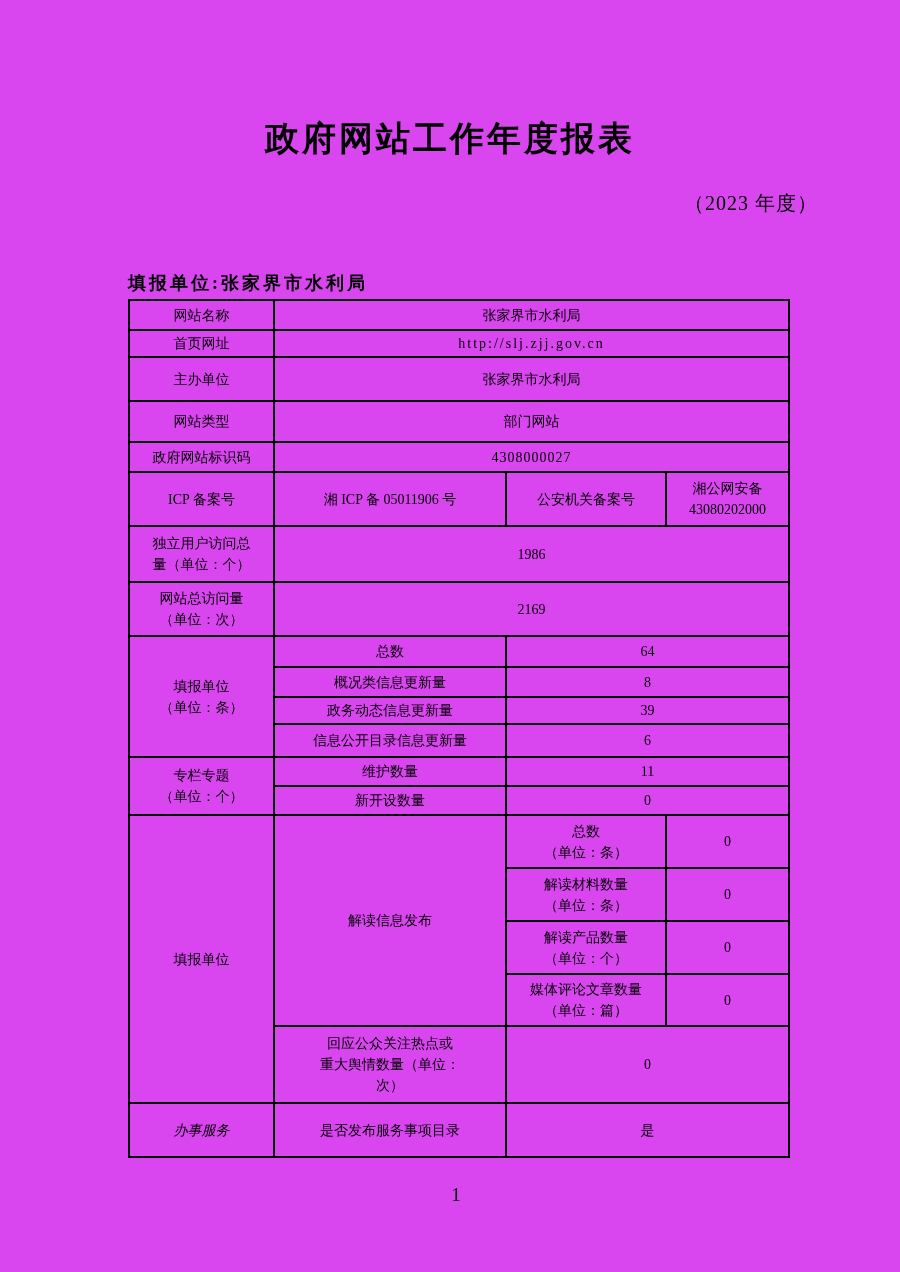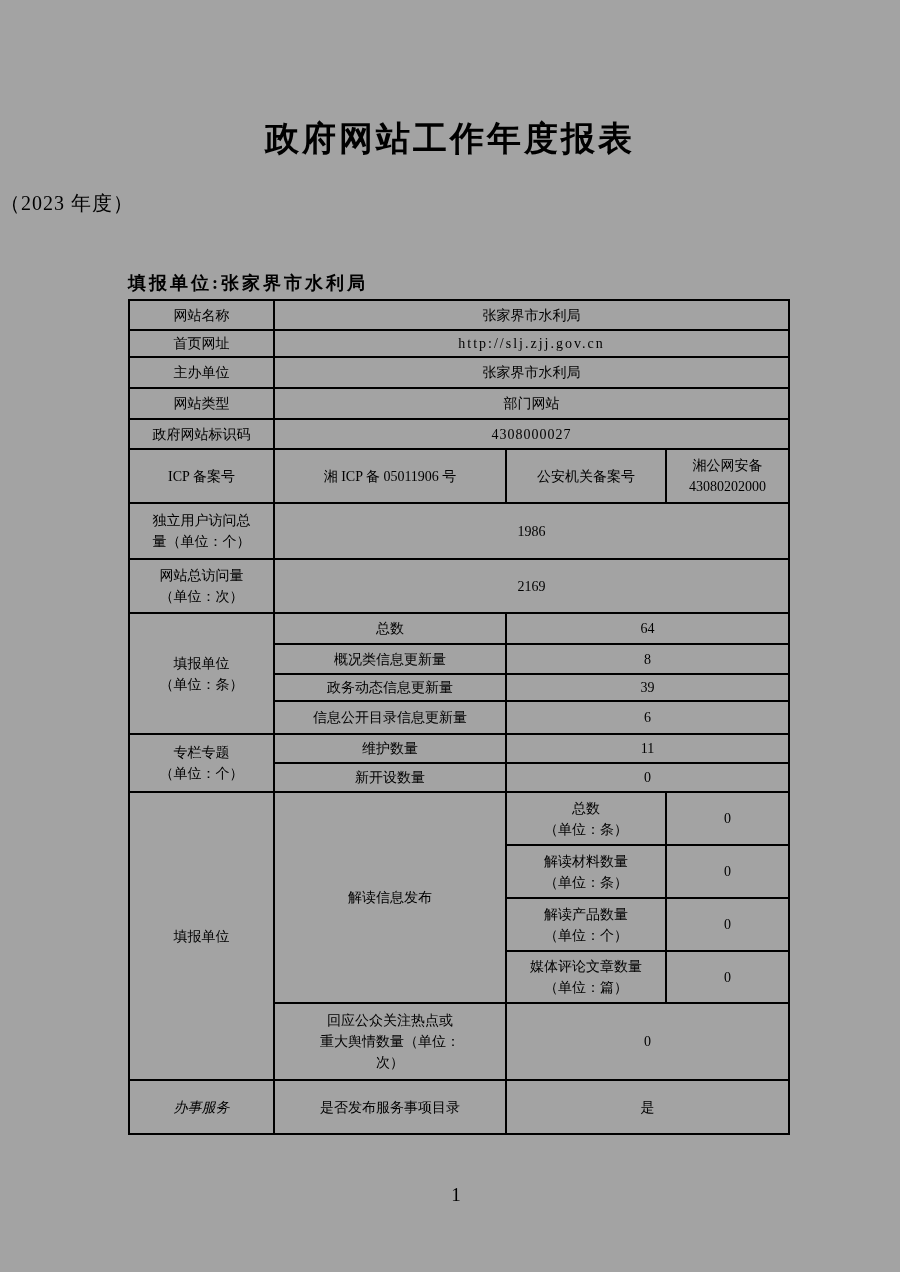--- a/index.html
+++ b/index.html
@@ -1,26 +1,26 @@
 <!DOCTYPE html>
 <html><head>
 <meta charset="utf-8">
 <style>
   html,body{margin:0;padding:0;background:#ffffff;}
   .page{
-    position:relative;width:900px;height:1272px;background:#a3a3a3;color:#000000;
+    position:relative;width:900px;height:1272px;background:#d946ef;color:#000000;
     font-family:"Liberation Serif","DejaVu Serif",serif;overflow:hidden;
   }
   .title{
     position:absolute;top:120px;left:0;width:900px;text-align:center;
     font-family:"Liberation Sans","DejaVu Sans",sans-serif;
     font-weight:bold;font-size:34px;letter-spacing:3px;line-height:1.1;
   }
   .subtitle{
-    position:absolute;top:190px;left:0;width:818px;text-align:left;
+    position:absolute;top:190px;left:0;width:818px;text-align:right;
     font-size:20px;letter-spacing:1px;
   }
   .unit-line{
     position:absolute;left:128px;top:271px;
     font-size:18px;font-weight:bold;letter-spacing:3px;text-align:right;
   }
   table.report{
     position:absolute;left:128px;top:299px;width:660px;
     border-collapse:collapse;table-layout:fixed;
   }
@@ -61,26 +61,26 @@
         <tr style="height:30px">
       <td>网站名称</td>
       <td colspan="3">张家界市水利局</td>
     </tr>
 
     <tr style="height:14px">
       <td>首页网址</td>
       <td colspan="3" class="ls2">http://slj.zjj.gov.cn</td>
     </tr>
 
-    <tr style="height:31px">
+    <tr style="height:44px">
       <td>主办单位</td>
       <td colspan="3">张家界市水利局</td>
     </tr>
 
-    <tr style="height:31px">
+    <tr style="height:41px">
       <td>网站类型</td>
       <td colspan="3">部门网站</td>
     </tr>
 
     <tr style="height:30px">
       <td>政府网站标识码</td>
       <td colspan="3" class="ls1">4308000027</td>
     </tr>
 
     <tr style="height:54px">

